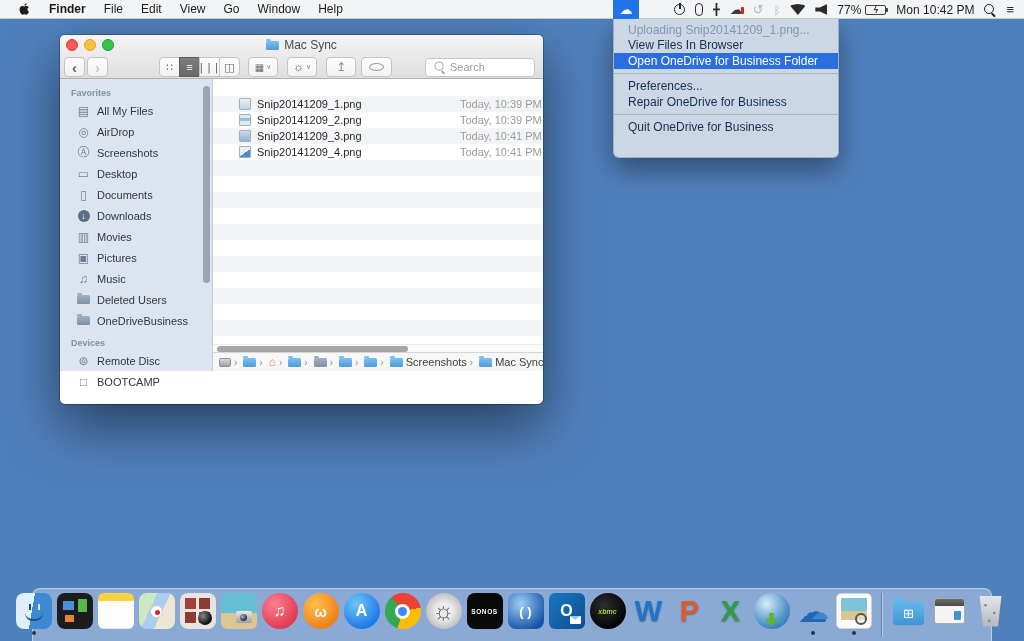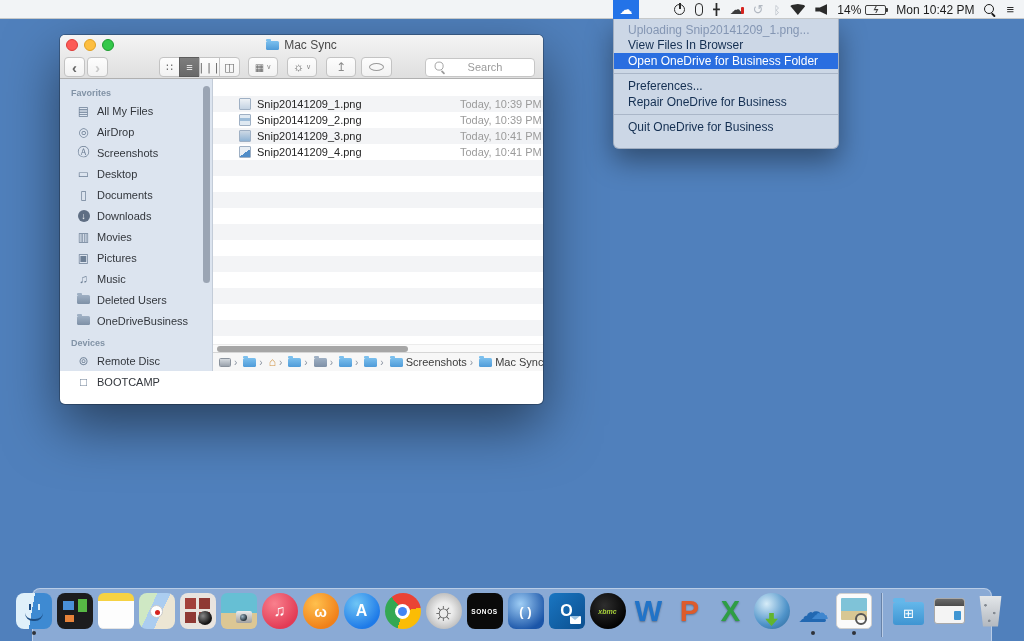--- a/index.html
+++ b/index.html
@@ -31,21 +31,21 @@
   .bbody::after { content:""; position:absolute; right:-3px; top:2px; width:2px; height:4px; background:#3f3f3f; border-radius:0 1px 1px 0; }
   .bolt { font-size:9px; font-weight:bold; color:#3f3f3f; line-height:8px; }
   .mag { width:12px; height:12px; position:relative; color:#1c1c1c; }
   .mag::before { content:""; position:absolute; top:0; left:0; width:8px; height:8px; border:1.5px solid currentColor; border-radius:50%; }
   .mag::after { content:""; position:absolute; right:0; bottom:0; width:5px; height:1.5px; background:currentColor; transform:rotate(45deg); border-radius:1px; }
   .nclist { font-size:13px; font-weight:bold; }
 
   
   .od-menu { position:absolute; left:613px; top:19px; width:226px; background:rgba(209,218,231,.97);
              border:1px solid rgba(110,125,150,.45); border-top:none; border-radius:0 0 6px 6px;
-             box-shadow:0 12px 28px rgba(0,0,0,.4); padding:4px 0 13px; z-index:39; font-size:12px; color:#142f52; }
+             box-shadow:0 12px 28px rgba(0,0,0,.4); padding:4px 0 22px; z-index:39; font-size:12px; color:#142f52; }
   .od-menu .mi { height:16px; line-height:16px; padding-left:14px; white-space:nowrap; }
   .od-menu .mi.status { height:14px; line-height:14px; color:#8496b3; }
   .od-menu .mi.hl { background:#2a6ee0; color:#fff; }
   .od-menu .sep { height:1px; background:#aab6c8; margin:4px 0; }
 
   
   .window { position:absolute; left:60px; top:35px; width:483px; height:369px; border-radius:5px; overflow:hidden;
             background:#fff; box-shadow:0 22px 55px rgba(0,0,0,.5), 0 0 0 1px rgba(0,0,0,.25); z-index:10; }
   .chrome-top { height:44px; background:linear-gradient(#f4f4f4,#dfdfdf); border-bottom:1px solid #b0b0b0; position:relative; }
   .titlebar { height:20px; display:flex; align-items:center; justify-content:center; position:relative; }
@@ -66,21 +66,21 @@
   .seg .tb:last-child { border-radius:0 4px 4px 0; }
   .seg .sel { background:linear-gradient(#7d7d7d,#696969); color:#fff; border-color:#5c5c5c; }
   .cols-ic { font-size:8px; letter-spacing:1px; font-family:"DejaVu Sans Mono",monospace; }
   .wbtn { width:30px; gap:2px; }
   .chev { font-size:7px; color:#8a8a8a; }
   .m8 { margin-left:8px; } .m9 { margin-left:9px; } .m5 { margin-left:5px; }
   .tag-oval { width:15px; height:8px; border:1.5px solid #9a9a9a; border-radius:50%; }
   .searchf { margin-left:33px; width:110px; height:19px; background:#fff; border:1px solid #c6c6c6; border-radius:4px;
              display:flex; align-items:center; padding-left:8px; gap:4px; }
   .searchf .mag { color:#9b9b9b; transform:scale(.9); }
-  .searchf input { border:none; outline:none; width:70px; font-size:11px; color:#333; background:transparent;text-align:center; }
+  .searchf input { border:none; outline:none; width:70px; font-size:11px; color:#333; background:transparent; }
   .searchf input::placeholder { color:#9b9b9b; }
 
   .wbody { display:flex; height:292px; }
   .sidebar { width:153px; background:#dce4ef; border-right:1px solid #c3ccd8; padding-top:6px; position:relative; flex:none; }
   .shead { font-size:9px; font-weight:bold; color:#8293a6; padding-left:11px; height:13px; line-height:13px; margin-top:2px; }
   .sitem { display:flex; align-items:center; height:21px; padding-left:16px; font-size:11px; color:#32363c; gap:6px; white-space:nowrap; }
   .sic { width:15px; text-align:center; color:#6d7f95; font-size:12px; flex:none; display:inline-flex; justify-content:center; }
   .sic.allfiles::before { content:"▤"; }
   .sic.icloud::before { content:"☁"; }
   .sic.airdrop::before { content:"◎"; }
@@ -191,20 +191,34 @@
                          radial-gradient(circle at 45% 80%,#848a92 1px,transparent 1.6px),
                          linear-gradient(#e3e6e9,#b2b8bf);
         clip-path:polygon(6% 0,94% 0,80% 100%,20% 100%); border-radius:2px; }
 </style>
 </head>
 <body>
 
 <div class="screen">
 
   <div class="menubar">
+    <div class="mb-left">
+      <span class="apple">
+        <svg width="13" height="14" viewBox="0 0 16 16" fill="#1c1c1c">
+            <path d="M11.6 8.4c0-1.8 1.5-2.7 1.6-2.7-.9-1.3-2.2-1.4-2.7-1.5-1.1-.1-2.2.7-2.7.7-.6 0-1.4-.7-2.4-.7-1.2 0-2.3.7-2.9 1.8-1.3 2.2-.3 5.4.9 7.2.6.9 1.3 1.8 2.2 1.8.9 0 1.2-.6 2.3-.6 1.1 0 1.4.6 2.3.6 1 0 1.6-.9 2.2-1.7.7-1 .9-1.9 1-2-.1 0-1.8-.7-1.8-2.9zM9.9 3.1c.5-.6.8-1.4.7-2.2-.7 0-1.5.5-2 1.1-.4.5-.8 1.3-.7 2.1.8.1 1.5-.4 2-1z"></path>
+          </svg>
+      </span>
+      <span class="bold">Finder</span>
+      <span>File</span>
+      <span>Edit</span>
+      <span>View</span>
+      <span>Go</span>
+      <span>Window</span>
+      <span>Help</span>
+    </div>
 
     <div class="od-box">☁</div>
 
     <div class="mb-right">
       <span class="mb-ic">
           <span class="pow"></span>
         </span>
       <span class="mb-ic">
           <span class="caps"></span>
         </span>
@@ -212,21 +226,21 @@
       <span class="mb-ic cerr">☁<span class="b"></span></span>
       <span class="mb-ic dim" style="font-size:13px;">↺</span>
       <span class="mb-ic dim" style="font-size:11px;">ᛒ</span>
       <span class="mb-ic">
           <span class="wifi"></span>
         </span>
       <span class="mb-ic">
           <span class="vol"></span>
         </span>
       <span class="batt">
-        <span>14%</span>
+        <span>77%</span>
         <span class="bbody">
             <i class="bolt">ϟ</i>
           </span>
       </span>
       <span>Mon 10:42 PM</span>
       <span class="mb-ic">
           <span class="mag"></span>
         </span>
       <span class="mb-ic nclist">≡</span>
     </div>

